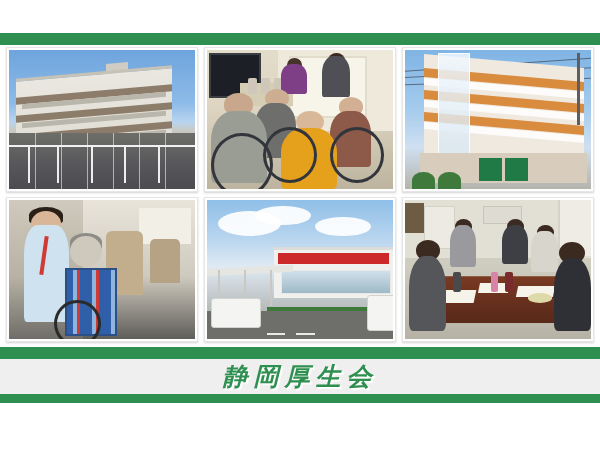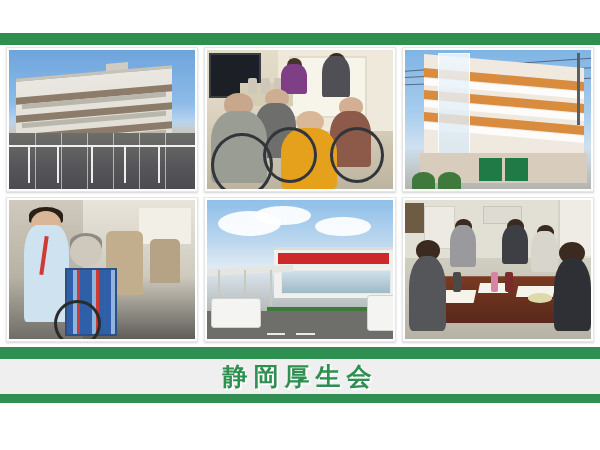--- a/index.html
+++ b/index.html
@@ -2,21 +2,21 @@
 <html><head>
 <meta charset="utf-8">
 <style>
   html,body{margin:0;padding:0;}
   body{
     width:600px;height:450px;
     background:#ffffff;
     font-family:"Liberation Sans","DejaVu Sans",sans-serif;
     overflow:hidden;
   }
-  .page{position:relative;width:600px;height:450px;background:#fff;}
+  .page{position:relative;width:600px;height:450px;background:#fff;font-style:italic;}
 
   
   .top-spacer{height:33px;background:#ffffff;}
 
   
   .rule{width:100%;background:#2e8f50;}
   .rule-top{height:12px;}
   .rule-mid{height:12px;}
   .rule-bot{height:9px;}
 

